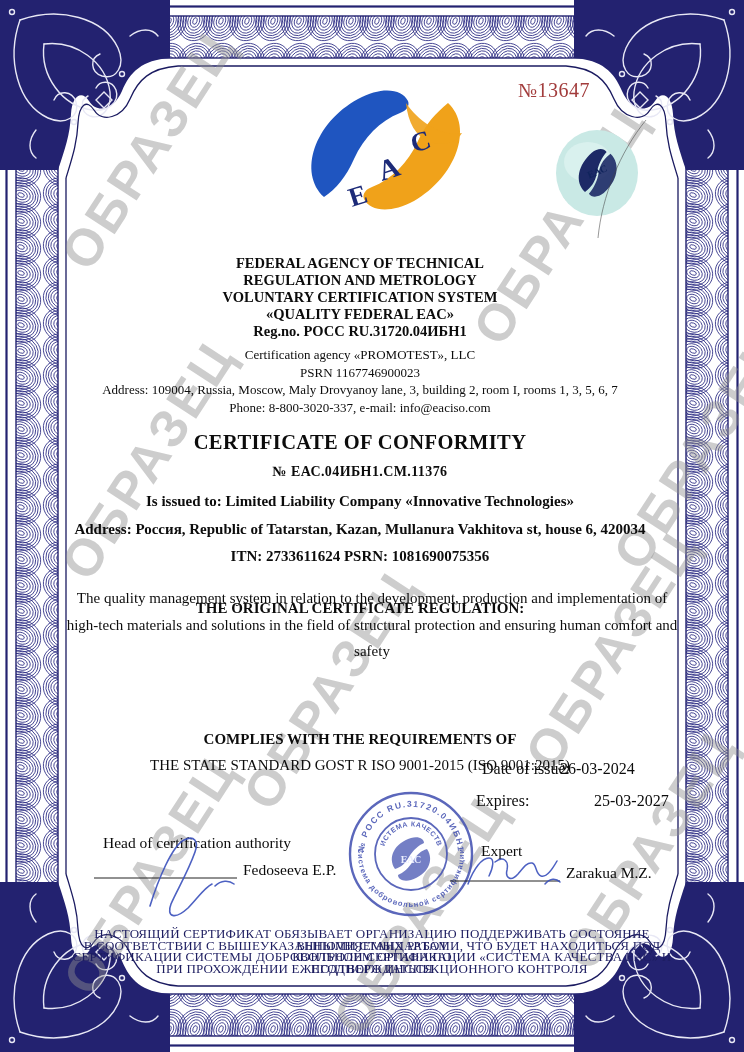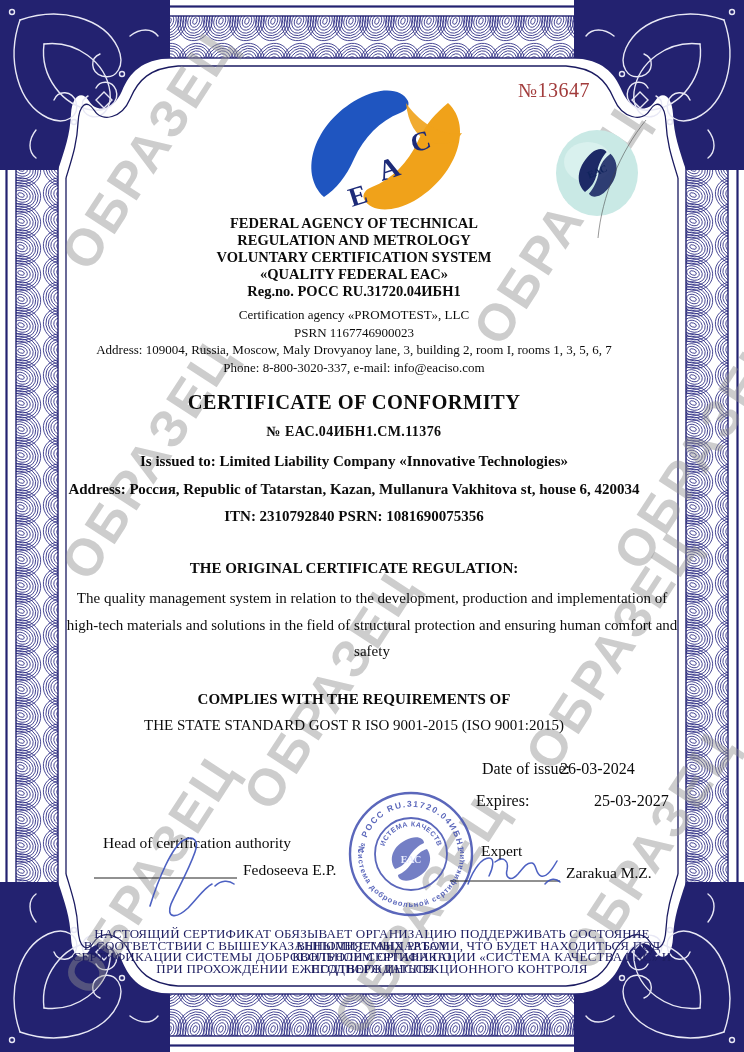--- a/index.html
+++ b/index.html
@@ -13,21 +13,21 @@
   .wm{
     position:absolute;font-family:"Liberation Sans",sans-serif;
     font-weight:bold;font-size:52px;letter-spacing:3px;
     color:rgba(145,145,145,0.45);
     transform:translate(-50%,-50%) rotate(-57deg);
     white-space:nowrap;z-index:2;pointer-events:none;
   }
   .content{position:absolute;z-index:3;}
   .cert-number{left:512px;top:79px;width:84px;text-align:center;
     font-size:20px;color:#a23c3c;letter-spacing:0.5px;}
-  .block-center{left:14px;width:680px;text-align:center;}
+  .block-center{left:20px;width:680px;text-align:center;margin-top:40px;}
   .hdr{top:215px;font-weight:bold;font-size:14.5px;line-height:17px;}
   .agency{top:306px;font-size:13px;line-height:17.5px;}
   .title{top:391px;font-weight:bold;font-size:20.5px;letter-spacing:0.4px;}
   .certno{top:424px;font-weight:bold;font-size:14px;letter-spacing:0.4px;}
   .bold-line{font-weight:bold;font-size:15px;}
   .issued{top:453px;}
   .holder-addr{top:481px;}
   .itn{top:508px;}
   .qual-h{top:560px;}
   .qual-p{top:585px;left:62px;width:620px;text-align:center;
@@ -206,21 +206,21 @@
     <div>PSRN 1167746900023</div>
     <div>Address: 109004, Russia, Moscow, Maly Drovyanoy lane, 3, building 2, room I, rooms 1, 3, 5, 6, 7</div>
     <div>Phone: 8-800-3020-337, e-mail: info@eaciso.com</div>
   </div>
 
   <div class="content block-center title">CERTIFICATE OF CONFORMITY</div>
   <div class="content block-center certno">№ ЕАС.04ИБН1.СМ.11376</div>
 
   <div class="content block-center bold-line issued">Is issued to: Limited Liability Company «Innovative Technologies»</div>
   <div class="content block-center bold-line holder-addr">Address: Россия, Republic of Tatarstan, Kazan, Mullanura Vakhitova st, house 6, 420034</div>
-  <div class="content block-center bold-line itn">ITN: 2310792840 PSRN: 1081690075356</div>
+  <div class="content block-center bold-line itn">ITN: 2733611624 PSRN: 1081690075356</div>
 
   <div class="content block-center bold-line qual-h">THE ORIGINAL CERTIFICATE REGULATION:</div>
   <div class="content qual-p">The quality management system in relation to the development, production and implementation of high-tech materials and solutions in the field of structural protection and ensuring human comfort and safety</div>
 
   <div class="content block-center bold-line compl">COMPLIES WITH THE REQUIREMENTS OF</div>
   <div class="content block-center standard">THE STATE STANDARD GOST R ISO 9001-2015 (ISO 9001:2015)</div>
 
   <div class="content date-label" style="left:482px;top:760px">Date of issue:</div>
   <div class="content date-label" style="left:560px;top:760px">26-03-2024</div>
   <div class="content date-label" style="left:476px;top:792px">Expires:</div>

